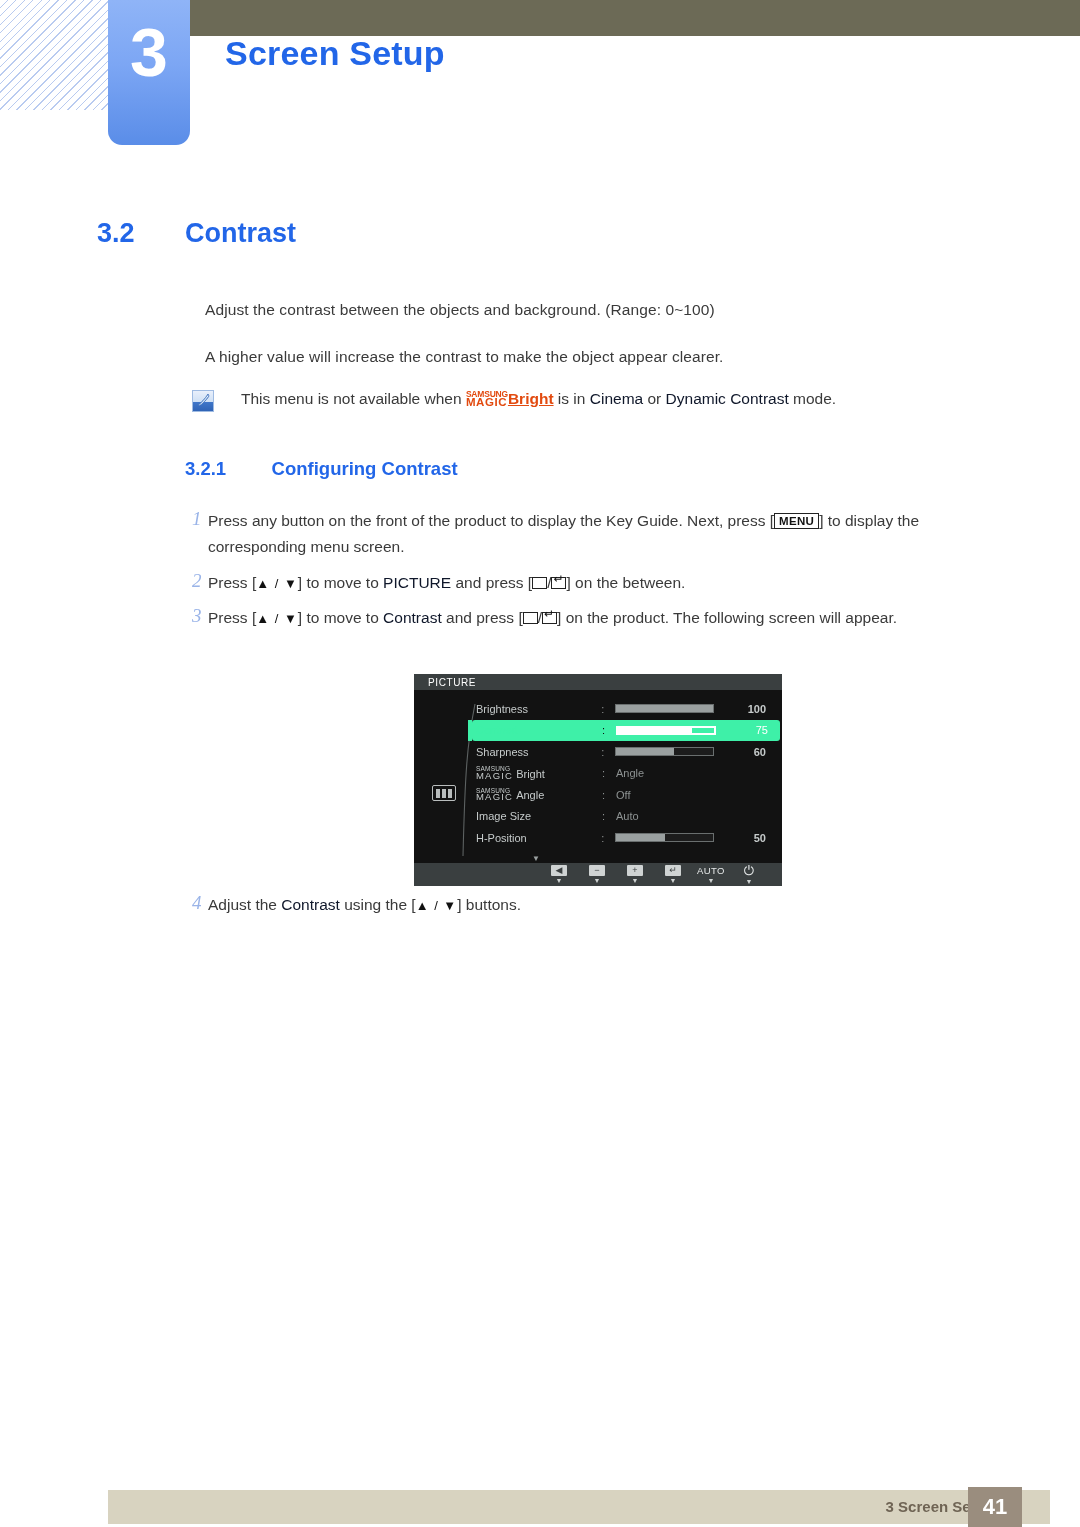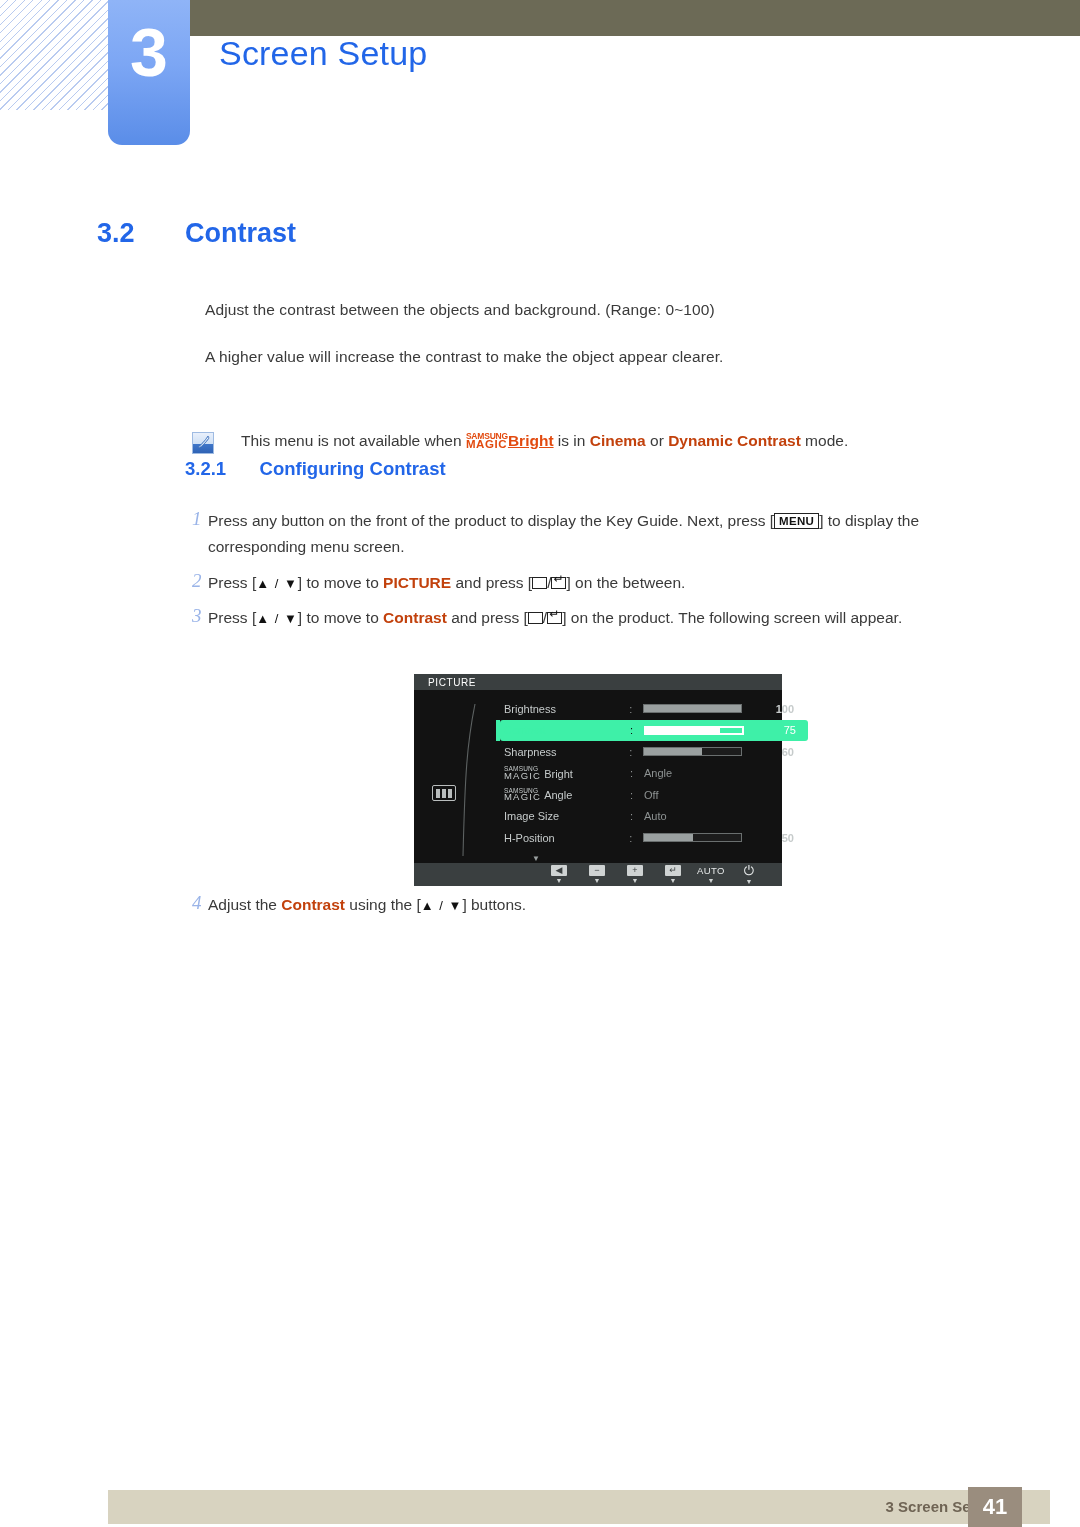--- a/index.html
+++ b/index.html
@@ -30,43 +30,43 @@
     border-bottom-left-radius:14px;
     border-bottom-right-radius:14px;
     color:#ffffff;
     font-size:68px; font-weight:bold;
     display:flex; align-items:flex-start; justify-content:center;
     line-height:1;
     padding-top:18px;
     box-sizing:border-box;
   }
   .chaptitle {
-    position:absolute; left:219px; top:34px;
-    font-size:34px; font-weight:normal; color:#2266e8;
+    position:absolute; left:225px; top:34px;
+    font-size:34px; font-weight:bold; color:#2266e8;
     letter-spacing:0.2px;
   }
 
   
   .h2 {
     position:absolute; left:97px; top:218px;
     font-size:27px; font-weight:bold; color:#2266e8;
     display:flex; gap:0px;
   }
   .h2 .num { display:inline-block; width:88px; }
   .para {
     position:absolute; left:205px;
     font-size:15.5px; color:#3a3a3a; line-height:1.5;
     letter-spacing:0.1px;
   }
   .p1 { top:298px; }
   .p2 { top:345px; }
 
   .noterow {
     position:absolute; left:192px; top:388px;
-    display:flex; align-items:flex-start; gap:0px;margin-top:42px;
+    display:flex; align-items:flex-start; gap:0px;
   }
   .noteicon {
     width:22px; height:22px; flex:0 0 auto;
     background:linear-gradient(180deg,#e9f0fb 0%,#cfe0f5 55%,#3f76c9 56%,#2f63b5 100%);
     border:1px solid #9fbbe2;
     box-sizing:border-box;
     position:relative;
     margin-top:2px;
   }
   .noteicon svg { position:absolute; left:2px; top:1px; }
@@ -79,29 +79,29 @@
     display:inline-block;
     vertical-align:-2px;
     line-height:0.82;
     text-align:left;
     color:#e24a0f;
     font-weight:bold;
     margin-right:0px;
   }
   .smagic .s1 { display:block; font-size:8.5px; letter-spacing:-0.2px; }
   .smagic .s2 { display:block; font-size:11.5px; letter-spacing:0.6px; }
-  .redb { color:#c2410c; font-weight:bold; }
+  .redb { color:#0f172a; font-weight:normal; }
   .redu { color:#e24a0f; font-weight:bold; text-decoration:underline; }
 
   
   .h3 {
     position:absolute; left:185px; top:458px;
     font-size:18.5px; font-weight:bold; color:#2266e8;
   }
-  .h3 .num { display-inline:block; margin-right:18px; }
+  .h3 .num { display-inline:block; margin-right:30px; }
 
   
   .step { position:absolute; left:192px; width:820px; }
   .stepnum {
     position:absolute; left:0px; top:0px;
     font-size:19px; color:#9ab4e8; font-style:italic;
     font-family:"Liberation Serif", serif;
   }
   .steptxt {
     margin-left:16px;
@@ -152,21 +152,21 @@
     position:absolute; left:18px; top:95px;
     width:24px; height:16px;
     border:1.5px solid #b9bdbd; border-radius:2px;
     display:flex; align-items:center; justify-content:center; gap:2.5px;
     box-sizing:border-box;
   }
   .cat-icon i { display:block; width:3.5px; height:9px; background:#b9bdbd; }
   .curve {
     position:absolute; left:48px; top:14px; width:16px; height:152px;
   }
-  .rows { position:absolute; left:62px; top:8px; width:300px;margin-left:28px; }
+  .rows { position:absolute; left:62px; top:8px; width:300px; }
   .row {
     position:relative; height:21.5px;
     display:flex; align-items:center;
   }
   .rlabel { width:126px; color:#c6cbcb; font-size:11px; }
   .rcolon { width:14px; color:#8d9292; font-size:11px; }
   .rbar {
     width:100px; height:9px; background:#1c1c1c;
     border:1px solid #6a6f6f; box-sizing:border-box; position:relative;
   }

